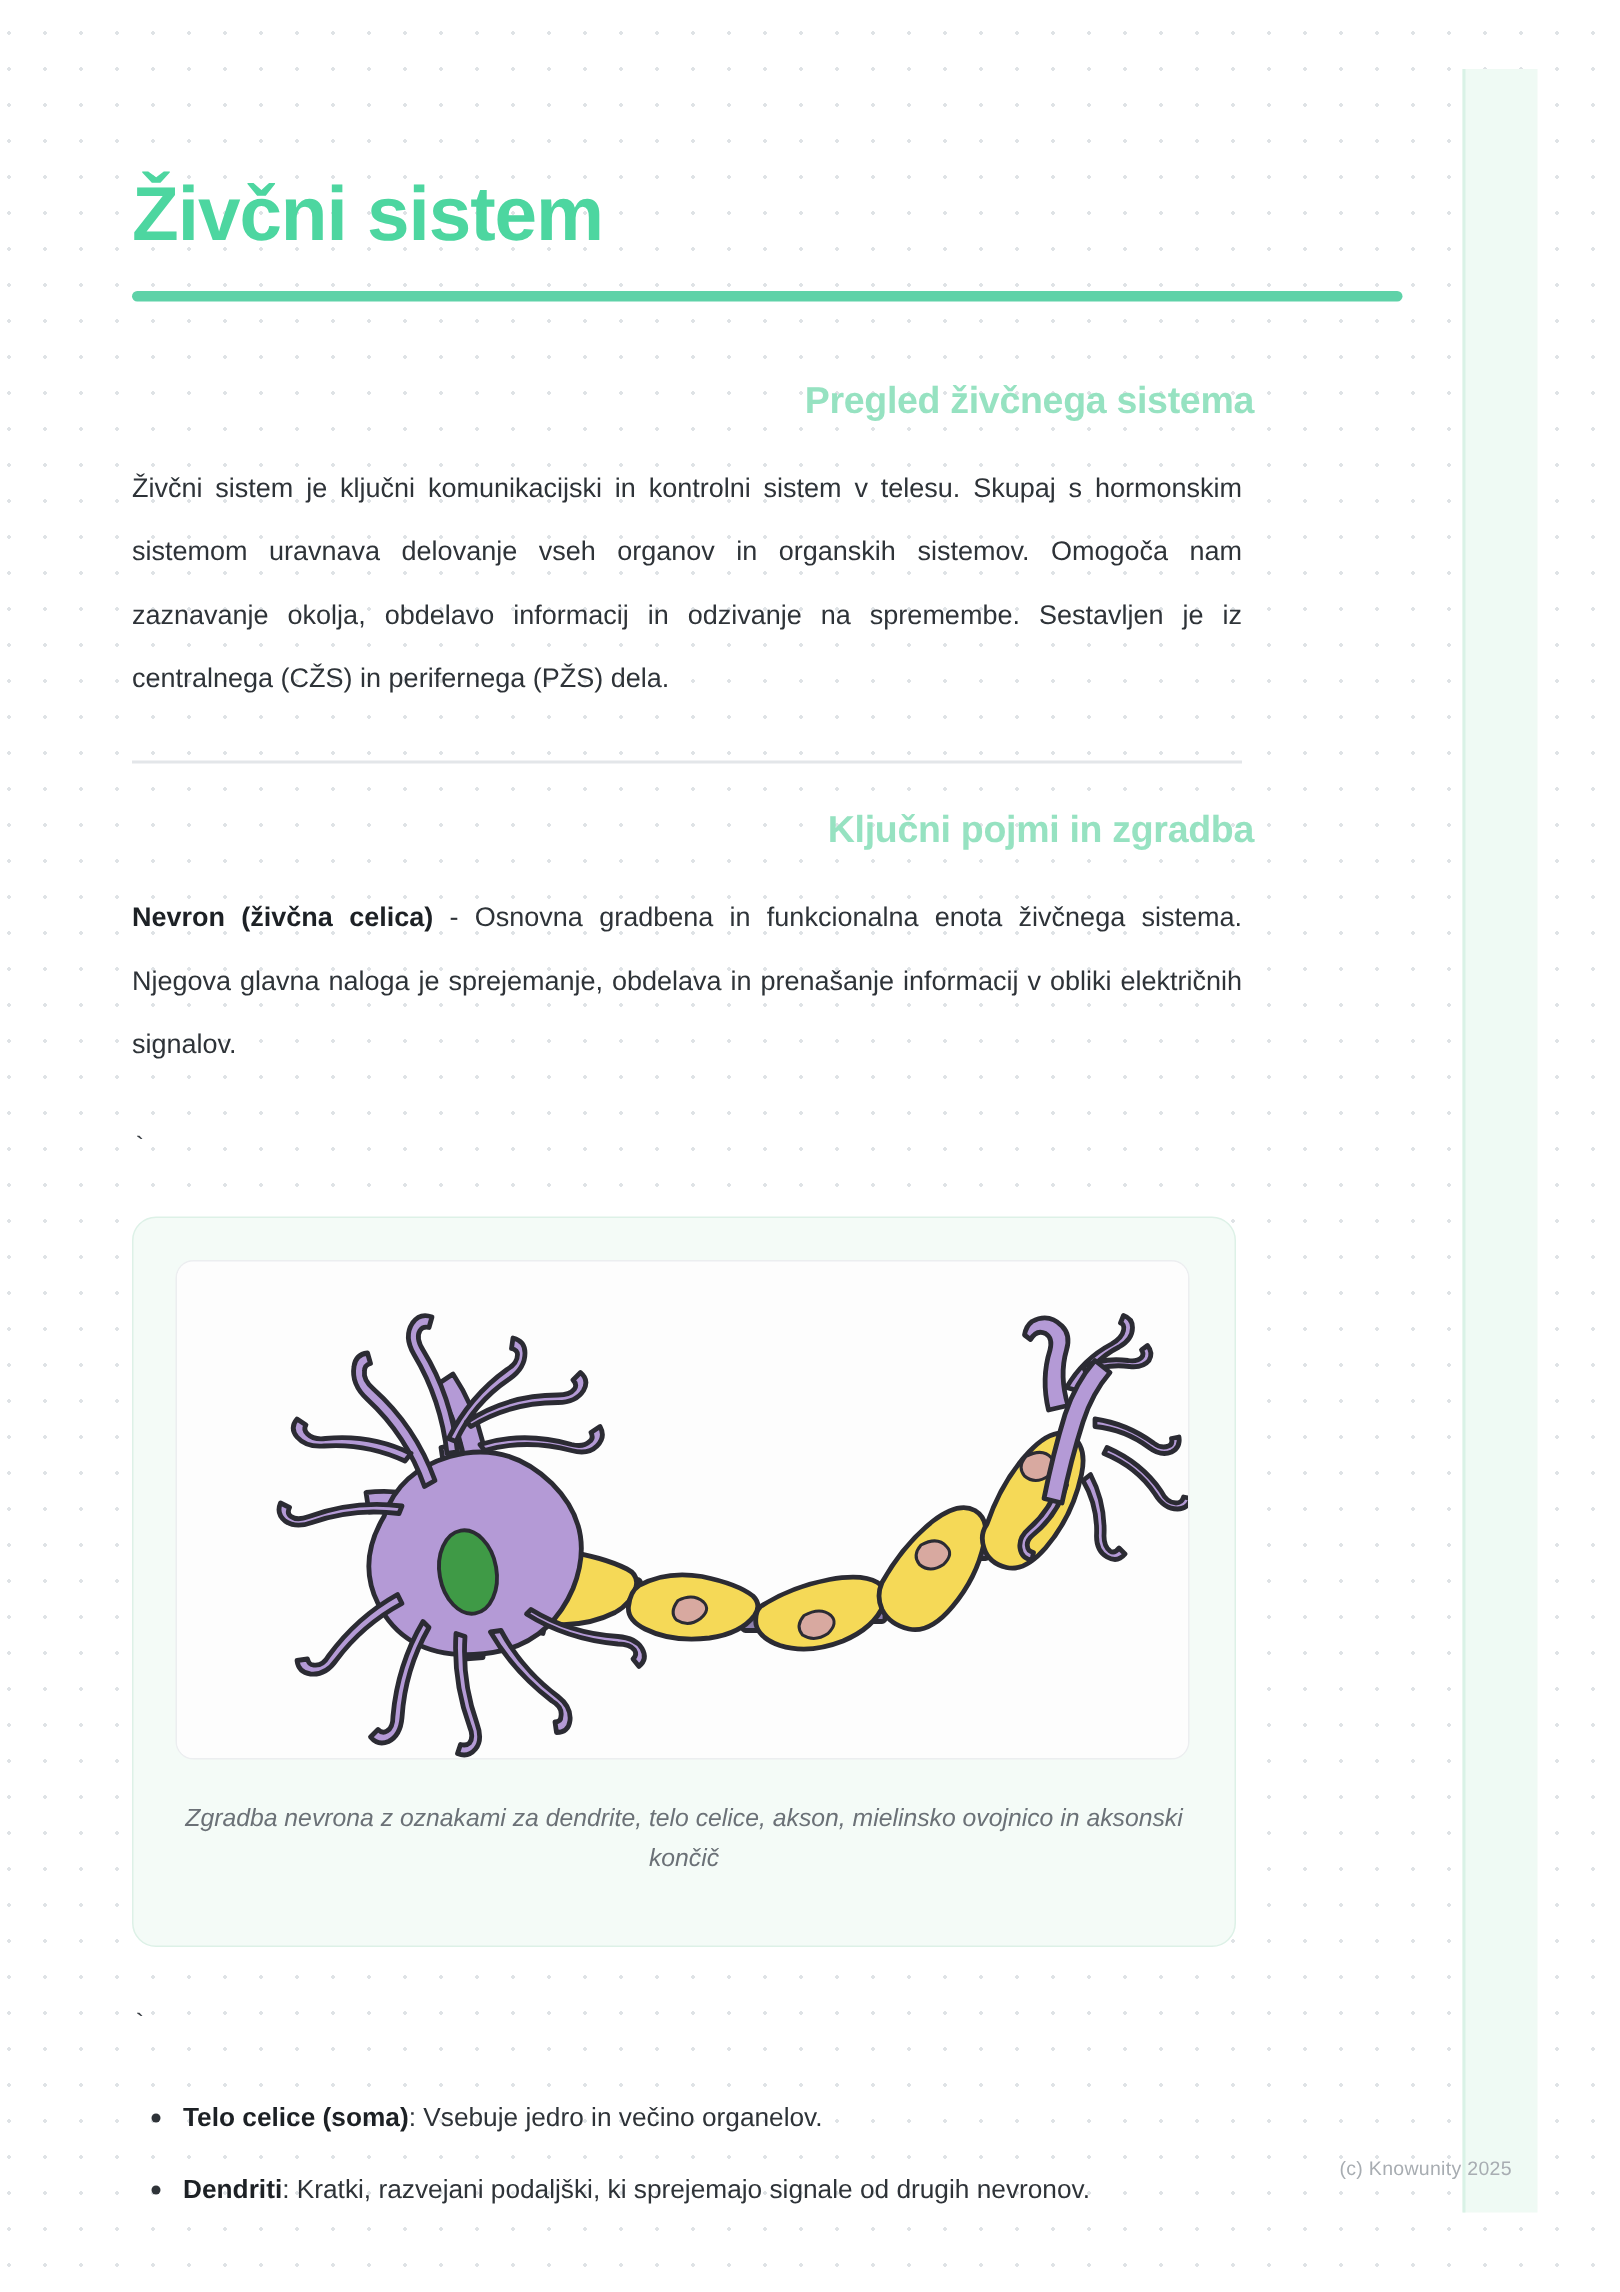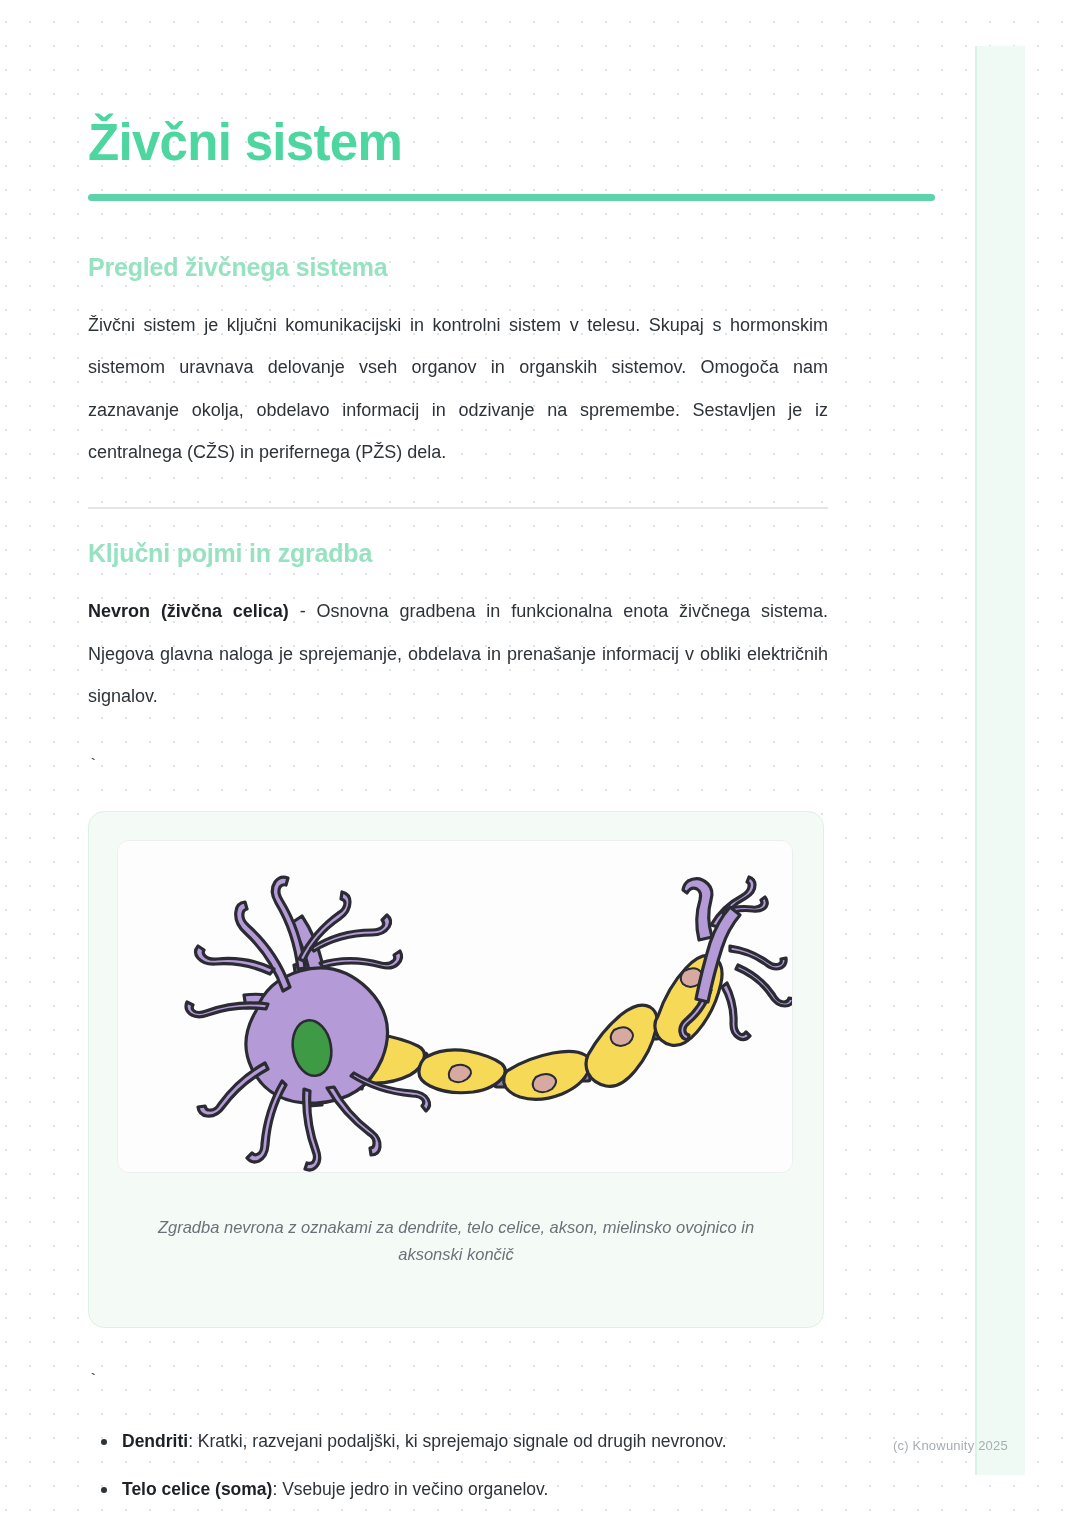--- a/index.html
+++ b/index.html
@@ -66,20 +66,21 @@
     background: #5ed2a8;
   }
 
   
   .section-heading {
     margin: 0;
     font-size: 25px;
     font-weight: bold;
     letter-spacing: -0.2px;
     color: #96e2c1;
+    text-align: right;
   }
   .h-pregled { padding-top: 52px; }
   .h-kljucni { padding-top: 30px; }
 
   
   .body-par {
     margin: 0;
     padding-top: 22px;
     font-size: 18px;
     line-height: 2.35;
@@ -123,21 +124,21 @@
     height: 333px;
     box-sizing: border-box;
     background: #fbfbfc;
     border: 1px solid #eceef0;
     border-radius: 12px;
     overflow: hidden;
     display: block;
   }
   .figure-frame svg { display: block; }
   .figure-caption {
-    margin: 15px;
+    margin: 0;
     padding-top: 26px;
     font-size: 16.5px;
     line-height: 1.62;
     font-style: italic;
     color: #6b7177;
     text-align: center;
   }
 
   
   .bullets {
@@ -295,21 +296,21 @@
             <ellipse cx="194" cy="207" rx="19" ry="28" fill="#3f9a46" stroke="#2b2b33" stroke-width="2.6" transform="rotate(-10 194 207)"></ellipse>
           </g>
         </svg>
       </div>
       <p class="figure-caption">Zgradba nevrona z oznakami za dendrite, telo celice, akson, mielinsko ovojnico in aksonski končič</p>
     </div>
 
     <div class="tick tick-b">`</div>
 
     <ul class="bullets list-gap">
+      <li><b>Telo celice (soma)</b><span>: Vsebuje jedro in večino organelov.</span></li>
       <li><b>Dendriti</b><span>: Kratki, razvejani podaljški, ki sprejemajo signale od drugih nevronov.</span></li>
-      <li><b>Telo celice (soma)</b><span>: Vsebuje jedro in večino organelov.</span></li>
     </ul>
 
   </div>
 
   <div class="watermark">(c) Knowunity 2025</div>
 
 </div>
 
 </body></html>

